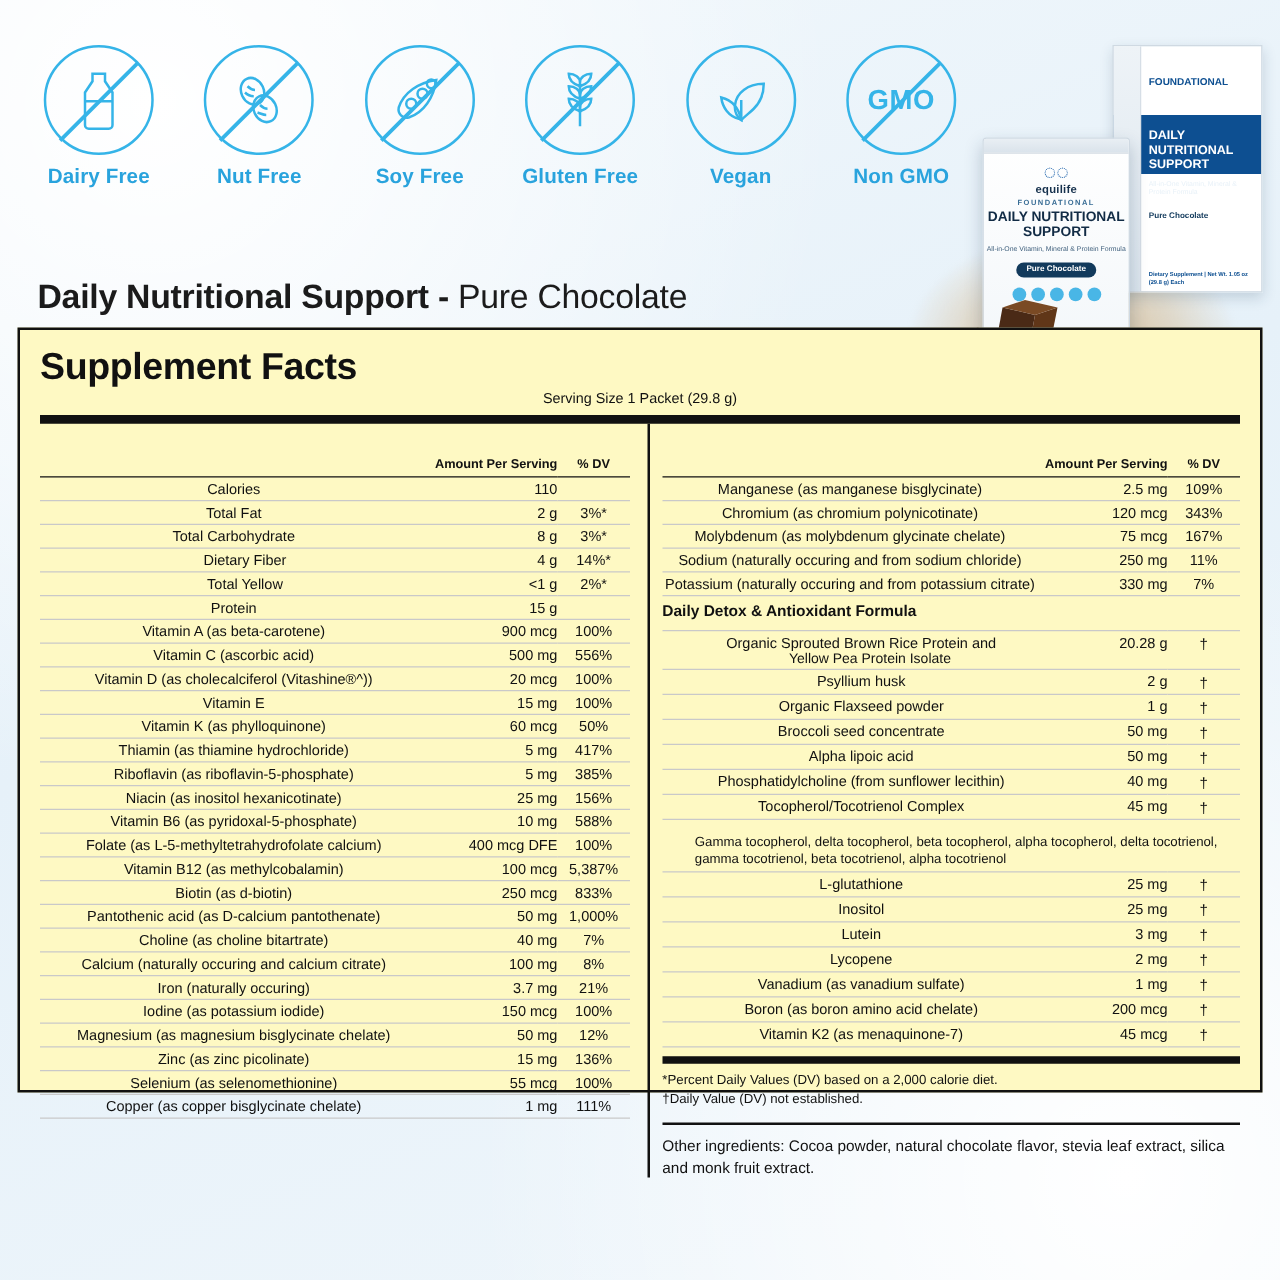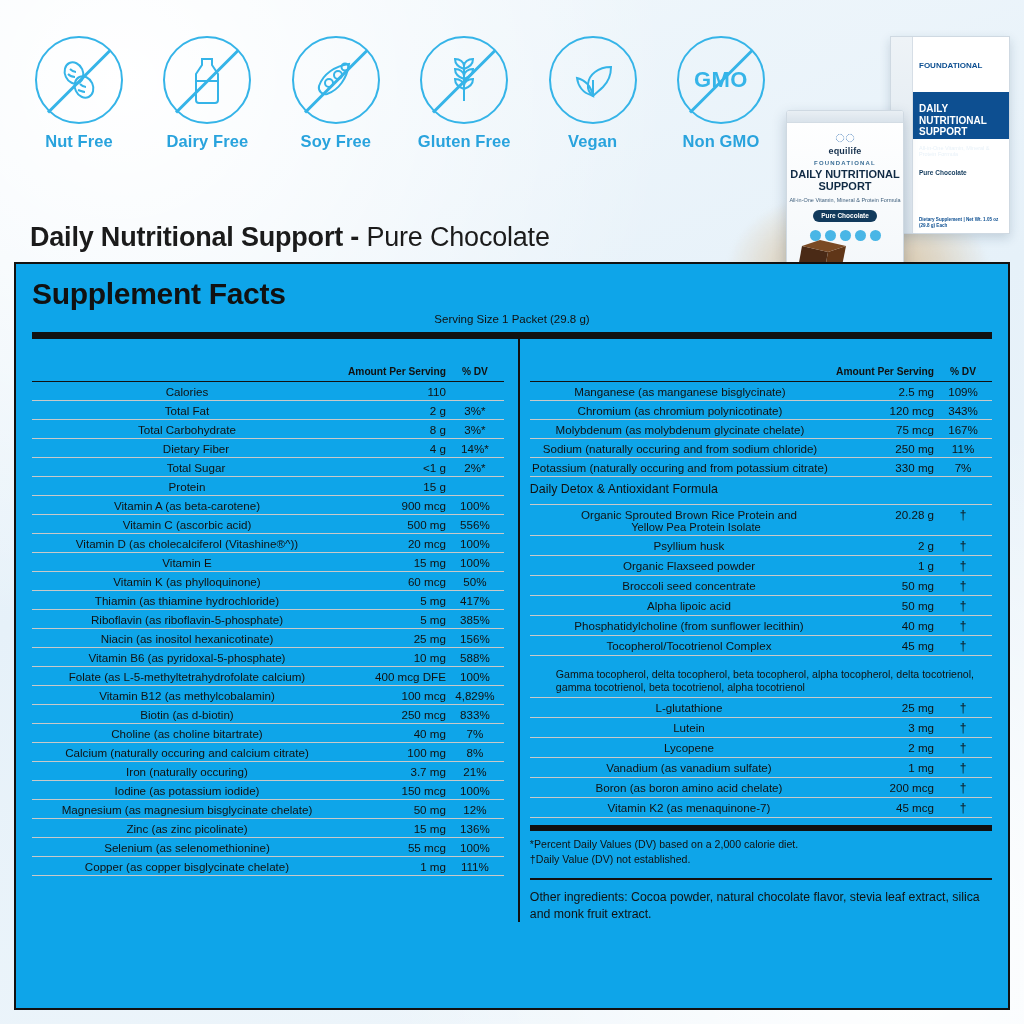--- a/index.html
+++ b/index.html
@@ -123,22 +123,22 @@
 
   
   .page-title {
     position:absolute; top:222px; left:18px;
     font-size:27px; color:#1b1b1b; font-weight:700; letter-spacing:-.2px;margin-left:12px;
   }
   .page-title .flav { font-weight:400; }
 
   
   .panel {
-    position:absolute; left:14px; top:262px; width:996px; height:748px;
-    background:#0ea5e9; border:2px solid #111;
+    position:absolute; left:14px; top:262px; width:996px; height:612px;
+    background:#fef9c3; border:2px solid #111;
   }
   .panel-inner { padding:14px 16px 0 16px; height:100%; position:relative; }
   .sf-title { font-size:30px; font-weight:700; color:#111; line-height:1.05; letter-spacing:-.3px; }
   .serving { font-size:11.5px; color:#111; margin-top:3px;text-align:center; }
   .rule-thick { height:7px; background:#111; margin-top:7px; }
 
   .cols { display:flex; }
   .col { position:relative;margin-top:25px; }
   .col.left { width:492px; padding-right:8px; }
   .divider { width:2px; background:#111; margin:0 6px; }
@@ -148,21 +148,21 @@
   td, th { font-size:11.6px; color:#111; padding:2.5px 0; vertical-align:top; }
   th { font-size:10.2px; font-weight:700; text-align:right; padding-bottom:4px; }
   .hdr-row th { border-bottom:1.5px solid #111; }
   tbody tr td { border-bottom:1px solid #c9c9c9; }
   tbody tr:last-child td { border-bottom:1px solid #c9c9c9; }
   .c-name { text-align:center; padding-right:6px; }
   .c-amt { text-align:right; white-space:nowrap; width:86px; }
   .c-dv  { text-align:center; white-space:nowrap; width:58px; }
   .ind1 .c-name { padding-left:18px; }
   .subhead td {
-    font-weight:400; font-size:12.4px; padding-top:5px; padding-bottom:8px;
+    font-weight:700; font-size:12.4px; padding-top:5px; padding-bottom:8px;
     border-top:1.5px solid #111; border-bottom:1px solid #c9c9c9 !important;
   }
   .sub2 { display:block; padding-left:14px; font-size:11.2px; }
   .complex-detail td {
     font-size:10.6px; padding-left:26px; line-height:1.25; padding-top:12px; padding-bottom:3px;
   }
   .dagger { font-size:12px; }
 
   .footnotes {
     margin-top:7px; padding-top:6px; border-top:6px solid #111;
@@ -174,42 +174,42 @@
   }
 </style>
 </head>
 <body>
 
 <div class="bg-wash"></div>
 <div class="hex" style="left:60px; top:430px; transform:scale(1.1) rotate(0deg);"></div>
 <div class="hex" style="left:870px; top:620px;"></div>
 
 <div class="badges">
+
+  <div class="badge">
+    <div class="ring">
+      <svg width="46" height="50" viewBox="0 0 46 50" fill="none" stroke="#35b4e8" stroke-width="2">
+        <path d="M18 4h10v6l6 9v26a3 3 0 0 1-3 3H15a3 3 0 0 1-3-3V19l6-9z"></path>
+        <path d="M12 26h22"></path>
+      </svg>
+      <span class="slash"></span>
+    </div>
+    <div class="lbl">Dairy Free</div>
+  </div>
 
   <div class="badge">
     <div class="ring">
       <svg width="48" height="48" viewBox="0 0 48 48" fill="none" stroke="#35b4e8" stroke-width="2">
         <ellipse cx="19" cy="17" rx="9" ry="11" transform="rotate(-25 19 17)"></ellipse>
         <ellipse cx="29" cy="31" rx="9" ry="11" transform="rotate(-25 29 31)"></ellipse>
         <path d="M15 13c2 2 4 3 6 3M13 18c2 2 5 3 7 3M25 28c2 2 4 3 6 3M23 34c3 1 5 2 7 2"></path>
       </svg>
       <span class="slash"></span>
     </div>
     <div class="lbl">Nut Free</div>
-  </div>
-
-  <div class="badge">
-    <div class="ring">
-      <svg width="46" height="50" viewBox="0 0 46 50" fill="none" stroke="#35b4e8" stroke-width="2">
-        <path d="M18 4h10v6l6 9v26a3 3 0 0 1-3 3H15a3 3 0 0 1-3-3V19l6-9z"></path>
-        <path d="M12 26h22"></path>
-      </svg>
-      <span class="slash"></span>
-    </div>
-    <div class="lbl">Dairy Free</div>
   </div>
 
   <div class="badge">
     <div class="ring">
       <svg width="50" height="48" viewBox="0 0 50 48" fill="none" stroke="#35b4e8" stroke-width="2">
         <path d="M8 30c4-12 16-20 30-22-2 14-10 26-22 30-5 1-9-3-8-8z"></path>
         <circle cx="18" cy="27" r="4"></circle>
           <circle cx="27" cy="19" r="4"></circle>
           <circle cx="34" cy="11" r="3.5"></circle>
       </svg>
@@ -330,21 +330,21 @@
                 <td class="c-name">Total Carbohydrate</td>
                 <td class="c-amt">8 g</td>
                 <td class="c-dv">3%*</td>
               </tr>
               <tr class="ind1">
                 <td class="c-name">Dietary Fiber</td>
                 <td class="c-amt">4 g</td>
                 <td class="c-dv">14%*</td>
               </tr>
               <tr class="ind1">
-                <td class="c-name">Total Sugar</td>
+                <td class="c-name">Total Yellow</td>
                 <td class="c-amt">&lt;1 g</td>
                 <td class="c-dv">2%*</td>
               </tr>
               <tr>
                 <td class="c-name">Protein</td>
                 <td class="c-amt">15 g</td>
                 <td class="c-dv"></td>
               </tr>
               <tr>
                 <td class="c-name">Vitamin A (as beta-carotene)</td>
@@ -392,26 +392,31 @@
                 <td class="c-dv">588%</td>
               </tr>
               <tr>
                 <td class="c-name">Folate (as L-5-methyltetrahydrofolate calcium)</td>
                 <td class="c-amt">400 mcg DFE</td>
                 <td class="c-dv">100%</td>
               </tr>
               <tr>
                 <td class="c-name">Vitamin B12 (as methylcobalamin)</td>
                 <td class="c-amt">100 mcg</td>
-                <td class="c-dv">4,829%</td>
+                <td class="c-dv">5,387%</td>
               </tr>
               <tr>
                 <td class="c-name">Biotin (as d-biotin)</td>
                 <td class="c-amt">250 mcg</td>
                 <td class="c-dv">833%</td>
+              </tr>
+              <tr>
+                <td class="c-name">Pantothenic acid (as D-calcium pantothenate)</td>
+                <td class="c-amt">50 mg</td>
+                <td class="c-dv">1,000%</td>
               </tr>
               <tr>
                 <td class="c-name">Choline (as choline bitartrate)</td>
                 <td class="c-amt">40 mg</td>
                 <td class="c-dv">7%</td>
               </tr>
               <tr>
                 <td class="c-name">Calcium (naturally occuring and calcium citrate)</td>
                 <td class="c-amt">100 mg</td>
                 <td class="c-dv">8%</td>
@@ -527,20 +532,25 @@
               </tr>
               <tr class="complex-detail">
                 <td colspan="3">Gamma tocopherol, delta tocopherol, beta tocopherol, alpha tocopherol, delta tocotrienol, gamma tocotrienol, beta tocotrienol, alpha tocotrienol</td>
               </tr>
               <tr class="ind1">
                 <td class="c-name">L-glutathione</td>
                 <td class="c-amt">25 mg</td>
                 <td class="c-dv dagger">†</td>
               </tr>
               <tr class="ind1">
+                <td class="c-name">Inositol</td>
+                <td class="c-amt">25 mg</td>
+                <td class="c-dv dagger">†</td>
+              </tr>
+              <tr class="ind1">
                 <td class="c-name">Lutein</td>
                 <td class="c-amt">3 mg</td>
                 <td class="c-dv dagger">†</td>
               </tr>
               <tr class="ind1">
                 <td class="c-name">Lycopene</td>
                 <td class="c-amt">2 mg</td>
                 <td class="c-dv dagger">†</td>
               </tr>
               <tr class="ind1">

